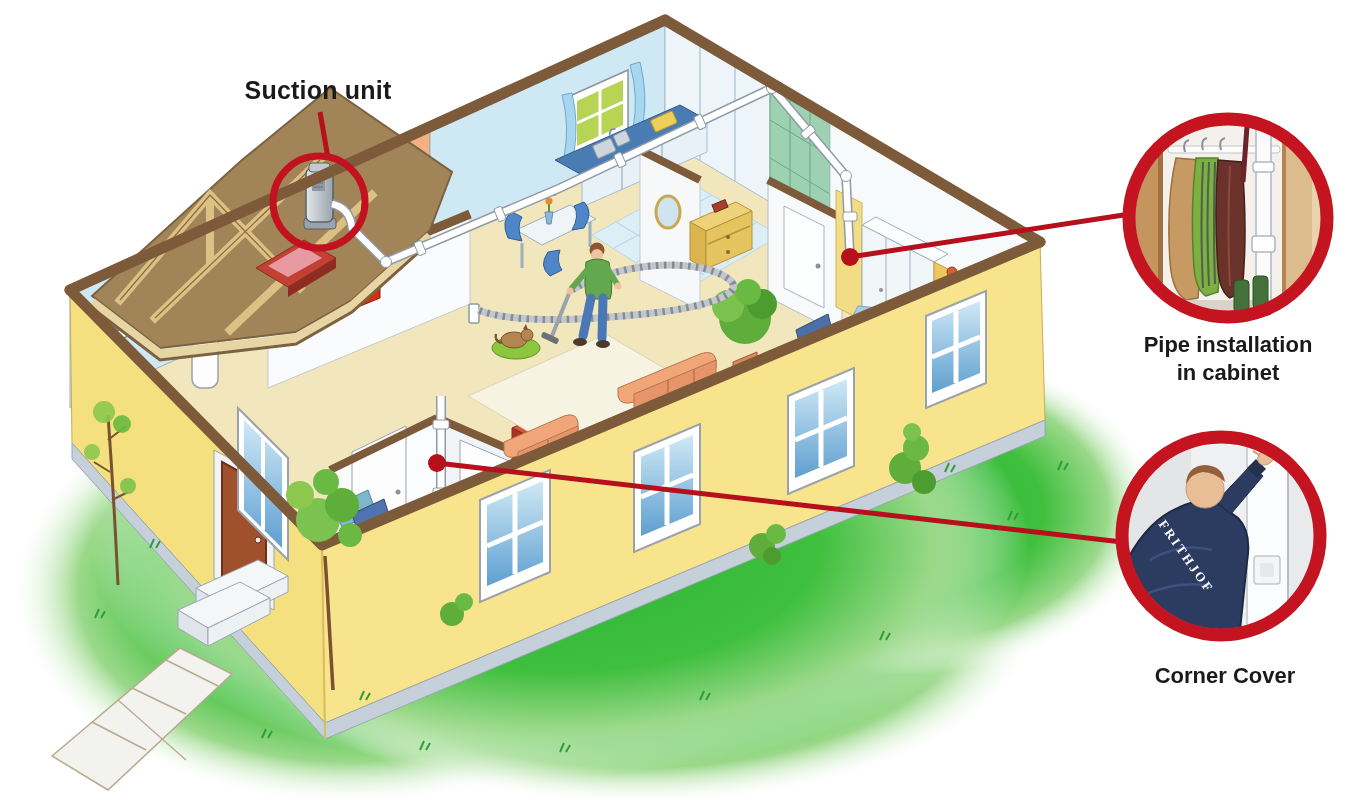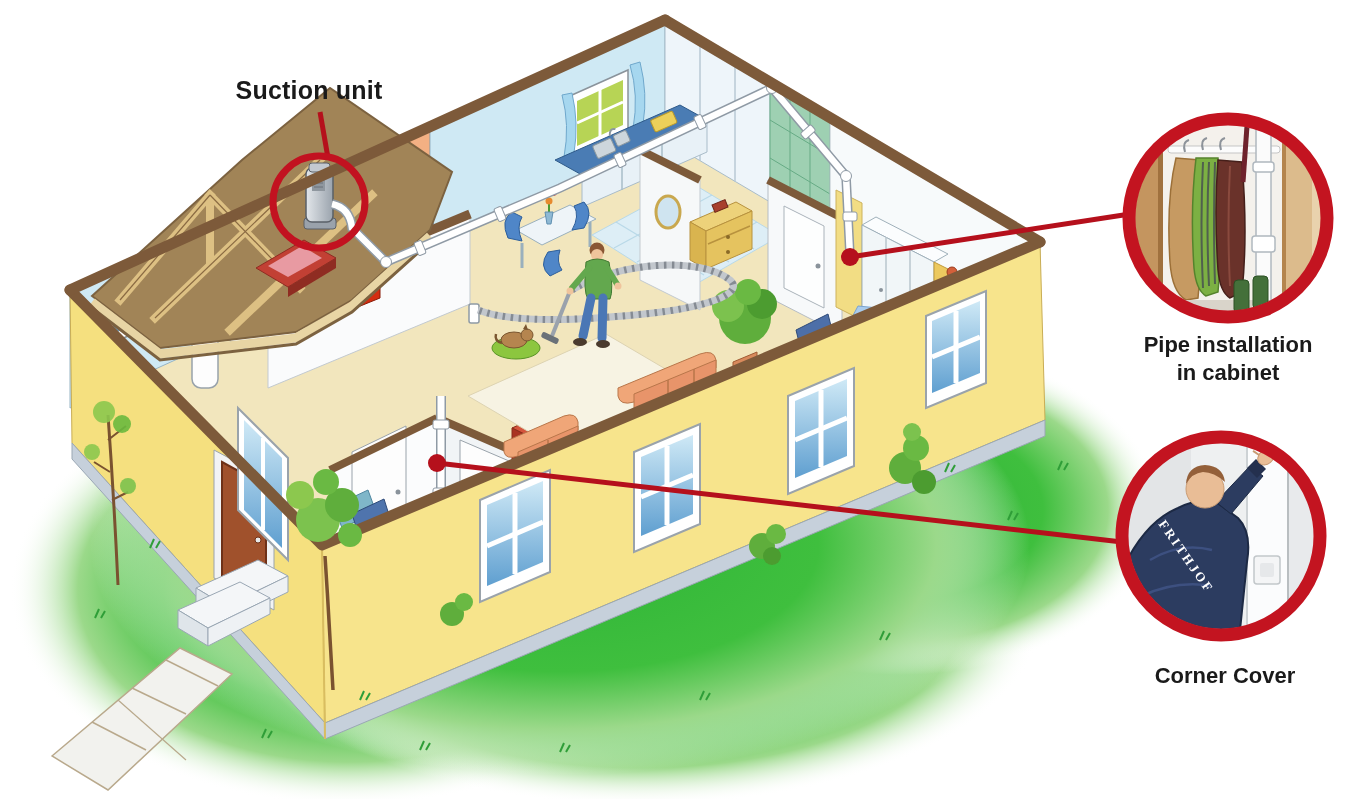--- a/index.html
+++ b/index.html
@@ -1,20 +1,20 @@
 <!DOCTYPE html>
 <html><head>
 <meta charset="utf-8">
 <style>
   html,body{margin:0;padding:0;background:#ffffff;}
   #stage{position:relative;width:1357px;height:799px;background:#ffffff;overflow:hidden;
          font-family:"Liberation Sans", sans-serif;}
   #stage svg{position:absolute;left:0;top:0;}
   .label{position:absolute;color:#1a1a1a;font-weight:bold;text-align:center;white-space:nowrap;}
-  #suction-label{left:309px;top:76px;transform:translateX(-50%);font-size:25px;letter-spacing:.2px;}
+  #suction-label{left:318px;top:76px;transform:translateX(-50%);font-size:25px;letter-spacing:.2px;}
   .inset-caption{width:300px;font-size:22px;line-height:28px;}
   #caption-pipe{left:1078px;top:331px;}
   #caption-corner{left:1075px;top:662px;}
 </style>
 </head>
 <body>
 
 <div id="stage">
 <svg width="1357" height="799" viewBox="0 0 1357 799">
   <defs>

